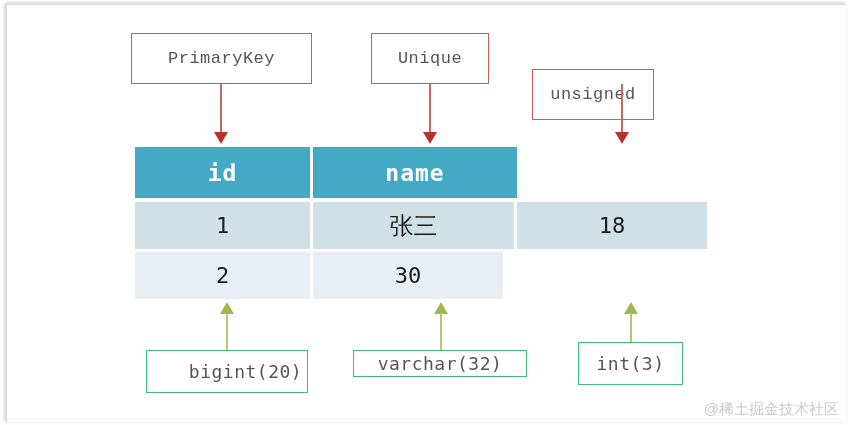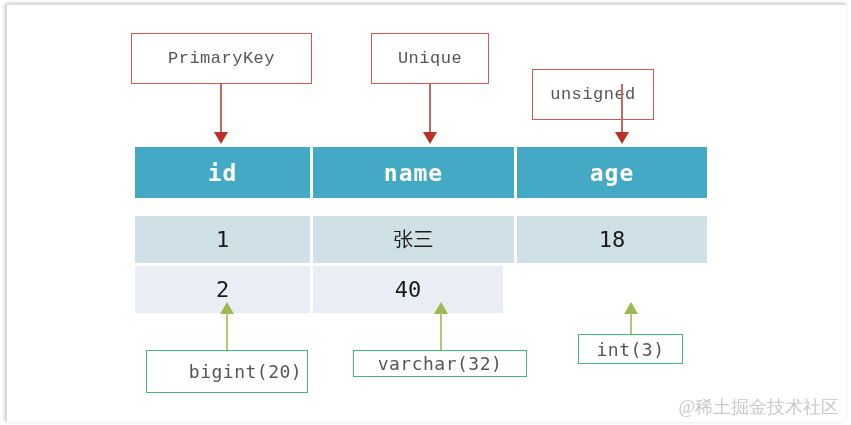--- a/index.html
+++ b/index.html
@@ -97,52 +97,52 @@
     border-right: 3px solid #ffffff;
     font-family: "DejaVu Sans Mono", "Liberation Mono", monospace;
   }
   .t-cell:last-child { border-right: none; }
   .col-0 { width: 178px; }
   .col-1 { width: 204px; }
   .col-2 { width: 190px; }
 
   .t-header {
     height: 51px;
-    margin-bottom: 18px;
+    margin-bottom: 4px;
   }
   .t-header .t-cell {
     background: #43a9c4;
     color: #ffffff;
     font-size: 23px;
     font-weight: bold;
     letter-spacing: 1px;
   }
   .t-body-row {
     height: 47px;
     margin-bottom: 3px;
   }
   .t-body-row.stripe-a .t-cell { background: #cfe0e6; }
   .t-body-row.stripe-b .t-cell { background: #e8eef3; }
   .t-body-row .t-cell {
     color: #1a1a1a;
     font-size: 22px;
   }
   .t-cell.cjk {
     font-family: Liberation Serif, serif;
-    font-size: 20px;
+    font-size: 24px;
   }
 
   
   #watermark {
     position: absolute;
     right: 12px;
     bottom: 6px;
     color: #c9c9c9;
-    font-size: 18px;
-    font-family: Liberation Serif, serif;
+    font-size: 15px;
+    font-family: Liberation Sans, sans-serif;
     white-space: nowrap;
   }
 </style>
 </head>
 <body>
 
 <div id="canvas">
   <div id="page-frame"></div>
 
   <div class="anno-box anno-red" style="left:131px; top:33px; width:181px; height:51px;">
@@ -170,32 +170,31 @@
   <div class="connector">
     <div class="conn-line red" style="left:621px; top:84px; height:49px;"></div>
     <div class="arrow-head down" style="left:615px; top:132px;"></div>
   </div>
 
   <div id="db-table">
 
     <div class="t-row t-header">
       <div class="t-cell col-0">id</div>
       <div class="t-cell col-1">name</div>
-      <div class="t-cell col-2">age</div>
     </div>
 
     <div class="t-row t-body-row stripe-a">
       <div class="t-cell col-0">1</div>
       <div class="t-cell col-1 cjk">张三</div>
       <div class="t-cell col-2">18</div>
     </div>
 
     <div class="t-row t-body-row stripe-b">
       <div class="t-cell col-0">2</div>
-      <div class="t-cell col-2">40</div>
+      <div class="t-cell col-2">30</div>
     </div>
 
   </div>
 
   <div class="connector">
     <div class="arrow-head up" style="left:220px; top:302px;"></div>
     <div class="conn-line green" style="left:226px; top:313px; height:38px;"></div>
   </div>
 
   <div class="connector">
@@ -209,19 +208,19 @@
   </div>
 
   <div class="anno-box anno-green" style="left:146px; top:350px; width:162px; height:43px;padding-left:37px;">
     <span>bigint(20)</span>
   </div>
 
   <div class="anno-box anno-green" style="left:353px; top:350px; width:174px; height:27px;">
     <span>varchar(32)</span>
   </div>
 
-  <div class="anno-box anno-green" style="left:578px; top:334px; width:105px; height:30px;justify-content:center;">
+  <div class="anno-box anno-green" style="left:578px; top:342px; width:105px; height:43px;justify-content:center;">
     <span>int(3)</span>
   </div>
 
   <div id="watermark">@稀土掘金技术社区</div>
 
 </div>
 
 </body></html>

